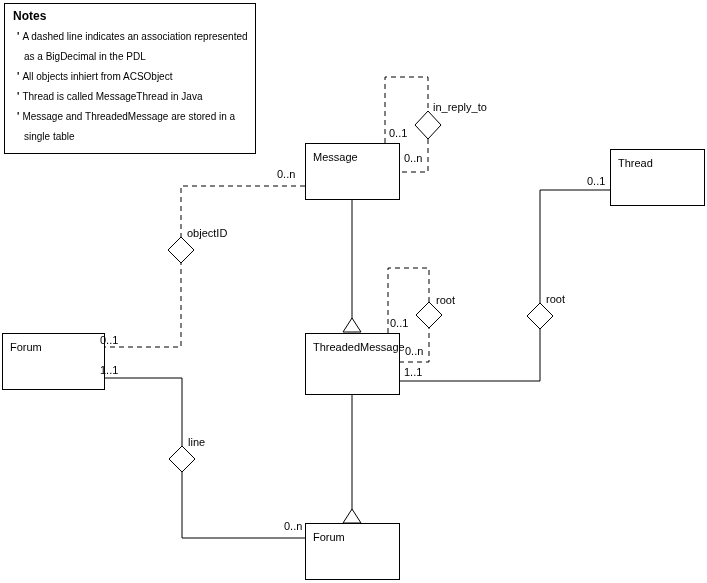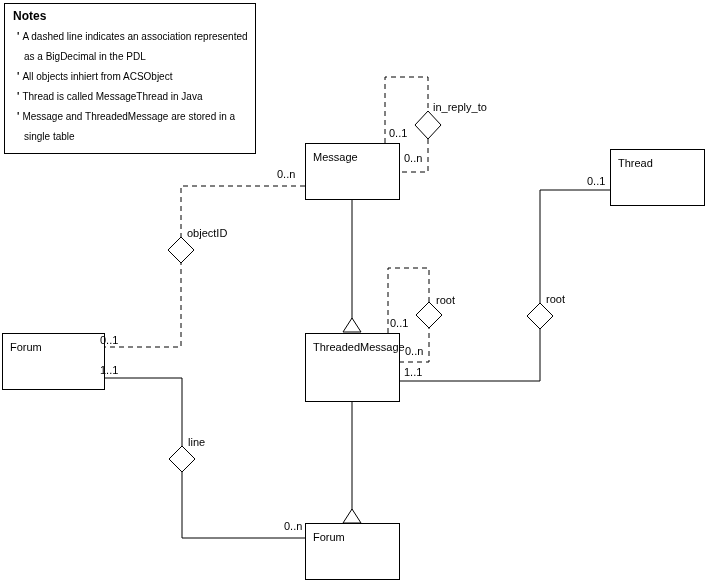--- a/index.html
+++ b/index.html
@@ -23,21 +23,21 @@
     border:1px solid #000; background:#fff; box-sizing:border-box;
     padding:5px 4px 6px 8px;
   }
   .notes-title { font-weight:bold; font-size:12px; margin:0 0 4px 0; }
   .note-line { font-size:10px; line-height:20px; padding-left:11px; text-indent:-7px; }
   .note-line .bullet { margin-right:3px; font-weight:bold; }
 
   
   .box-message          { left:305px; top:143px; width:95px; height:57px; }
   .box-thread           { left:610px; top:141px; width:95px; height:57px;margin-top:8px; }
-  .box-threaded-message { left:305px; top:333px; width:95px; height:69px; }
+  .box-threaded-message { left:305px; top:333px; width:95px; height:62px; }
   .box-forum            { left:2px;   top:333px; width:103px; height:57px; }
   .box-post             { left:305px; top:523px; width:95px; height:57px; }
 </style>
 </head>
 <body>
 
 <div class="canvas">
 
   <svg class="wires" viewBox="0 0 707 583">
 

